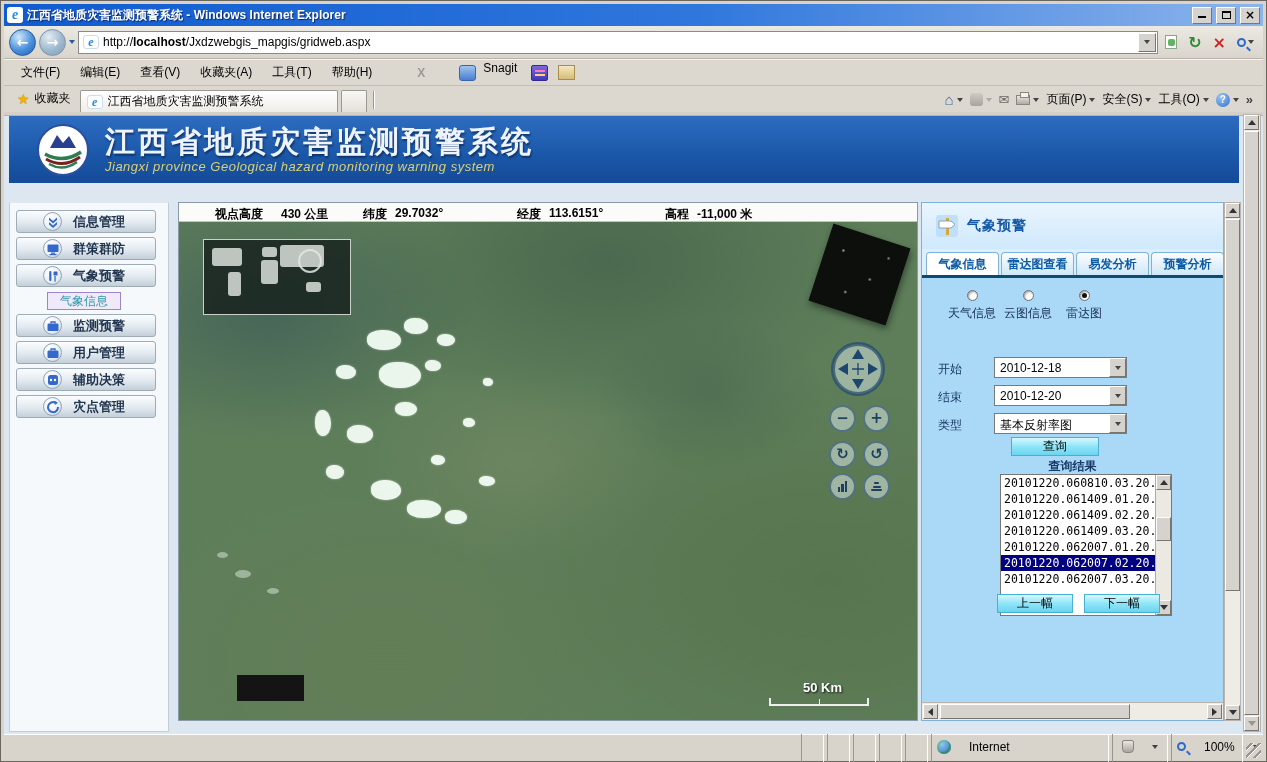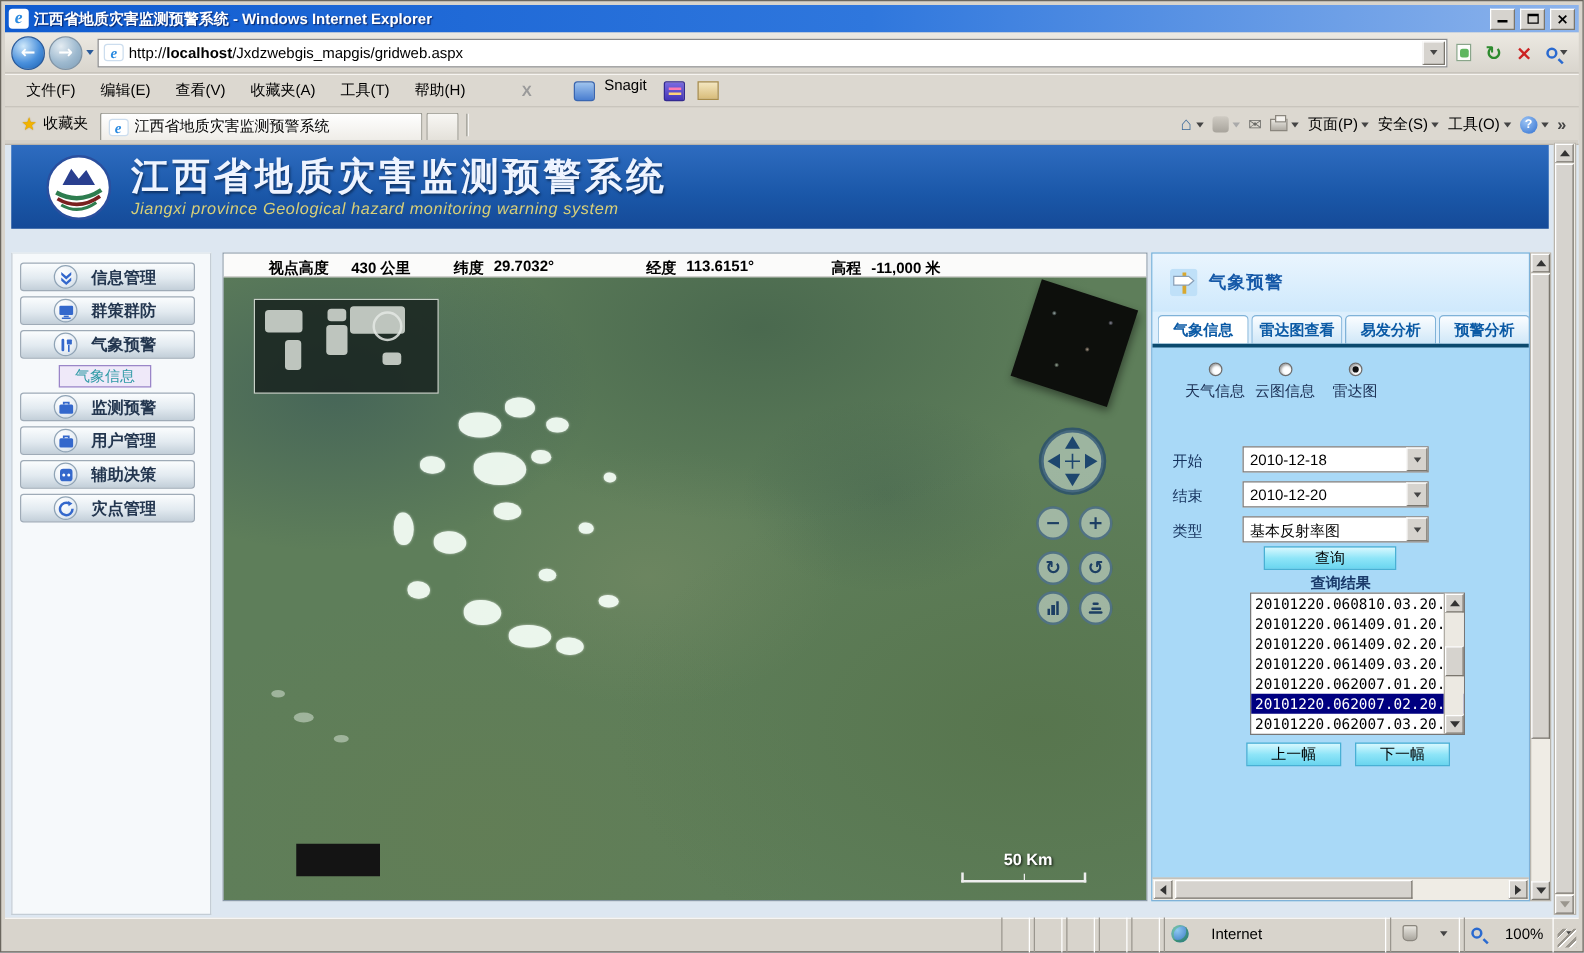--- a/index.html
+++ b/index.html
@@ -148,27 +148,27 @@
     font-weight:bold; color:var(--tab_text_blue,#0b5aa5); font-size:12px; }
   .ptab.active { background:#fff; }
   .panel-body { position:absolute; top:72px; left:0; right:0; bottom:18px; background:var(--panel_blue,#a9d9f7); border-top:3px solid #0c4a6e; }
   .radio-col { position:absolute; top:12px; width:56px; text-align:center; color:#1a2e52; }
   .radio { width:11px; height:11px; border-radius:50%; background:#fff; border:1px solid #6e6e6e;
     box-shadow:inset 1px 1px 2px rgba(0,0,0,.4); margin:0 auto 4px; }
   .radio.checked::after { content:""; display:block; width:5px; height:5px; background:#111; border-radius:50%; margin:2px auto 0; }
   .sec-title { position:absolute; top:58px; left:0; right:0; text-align:center; font-weight:bold; color:#1a3a6a; }
   .frow { position:absolute; left:0; right:0; height:22px; }
   .flabel { position:absolute; left:16px; top:4px; font-weight:normal; color:#16335e; }
-  .fselect { position:absolute; left:72px; width:149px; height:21px; background:#fff; border:1px solid #7a7a7a; display:flex; }
+  .fselect { position:absolute; left:72px; width:133px; height:21px; background:#fff; border:1px solid #7a7a7a; display:flex; }
   .fsel-text { flex:1; padding:3px 0 0 5px; overflow:hidden; white-space:nowrap; }
   .fsel-btn { width:17px; background:#d6d3ce; border:1px solid; border-color:#fff #7a766e #7a766e #fff; display:flex; align-items:center; justify-content:center; }
   .cyan-btn { position:absolute; height:19px; background:linear-gradient(#d8f8fe,var(--action_button_cyan,#8fe5f8) 50%,#6ad5ef);
     border:1px solid #49b0d4; display:flex; align-items:center; justify-content:center; color:#000; font-size:12px; }
   .results-title { position:absolute; top:180px; left:0; right:0; text-align:center; font-weight:bold; color:#1a3a6a; }
-  .listbox { position:absolute; left:78px; top:196px; width:172px; height:114px; background:#fff; border:1px solid #777; }
+  .listbox { position:absolute; left:78px; top:196px; width:172px; height:142px; background:#fff; border:1px solid #777; }
   .litem { height:16px; line-height:16px; padding-left:3px; font-family:"DejaVu Sans Mono","Liberation Mono",monospace; font-size:11.5px; white-space:nowrap; overflow:hidden; }
   .litem.selected { background:var(--selection_navy,#000080); color:#fff; }
   .list-scroll { position:absolute; right:0; top:0; width:16px; bottom:0; background:#ece9e2; border-left:1px solid #b0aca4; }
 
   
   .sbtn { position:absolute; width:15px; height:15px; background:#d6d3ce; border:1px solid; border-color:#fff #7a766e #7a766e #fff;
     display:flex; align-items:center; justify-content:center; }
   .tri-up { width:0;height:0;border-left:4px solid transparent;border-right:4px solid transparent;border-bottom:5px solid #333; }
   .tri-down { width:0;height:0;border-left:4px solid transparent;border-right:4px solid transparent;border-top:5px solid #333; }
   .tri-down.dim { border-top-color:#9a968e; }
@@ -515,21 +515,21 @@
         <div class="frow" style="top:135px">
           <span class="flabel">类型</span>
           <div class="fselect">
             <span class="fsel-text">基本反射率图</span>
             <span class="fsel-btn">
                 <span class="caret"></span>
               </span>
           </div>
         </div>
 
-        <div class="cyan-btn" style="left:89px;top:159px;width:106px">查询</div>
+        <div class="cyan-btn" style="left:89px;top:159px;width:88px">查询</div>
         <div class="results-title">查询结果</div>
 
         <div class="listbox">
           <div class="litem">20101220.060810.03.20.</div>
           <div class="litem">20101220.061409.01.20.</div>
           <div class="litem">20101220.061409.02.20.</div>
           <div class="litem">20101220.061409.03.20.</div>
           <div class="litem">20101220.062007.01.20.</div>
           <div class="litem selected">20101220.062007.02.20.</div>
           <div class="litem">20101220.062007.03.20.</div>

